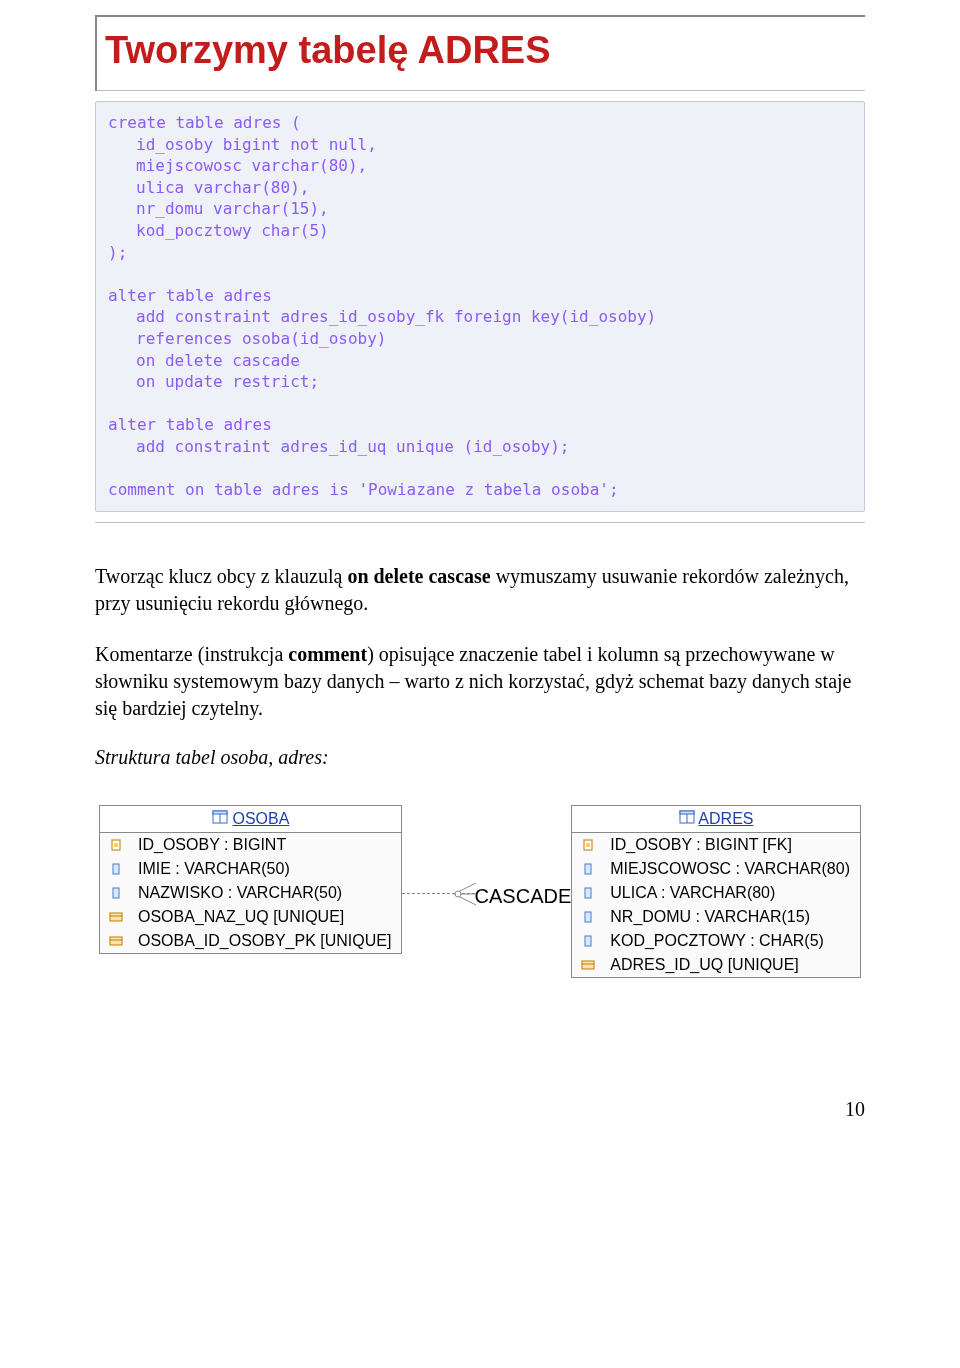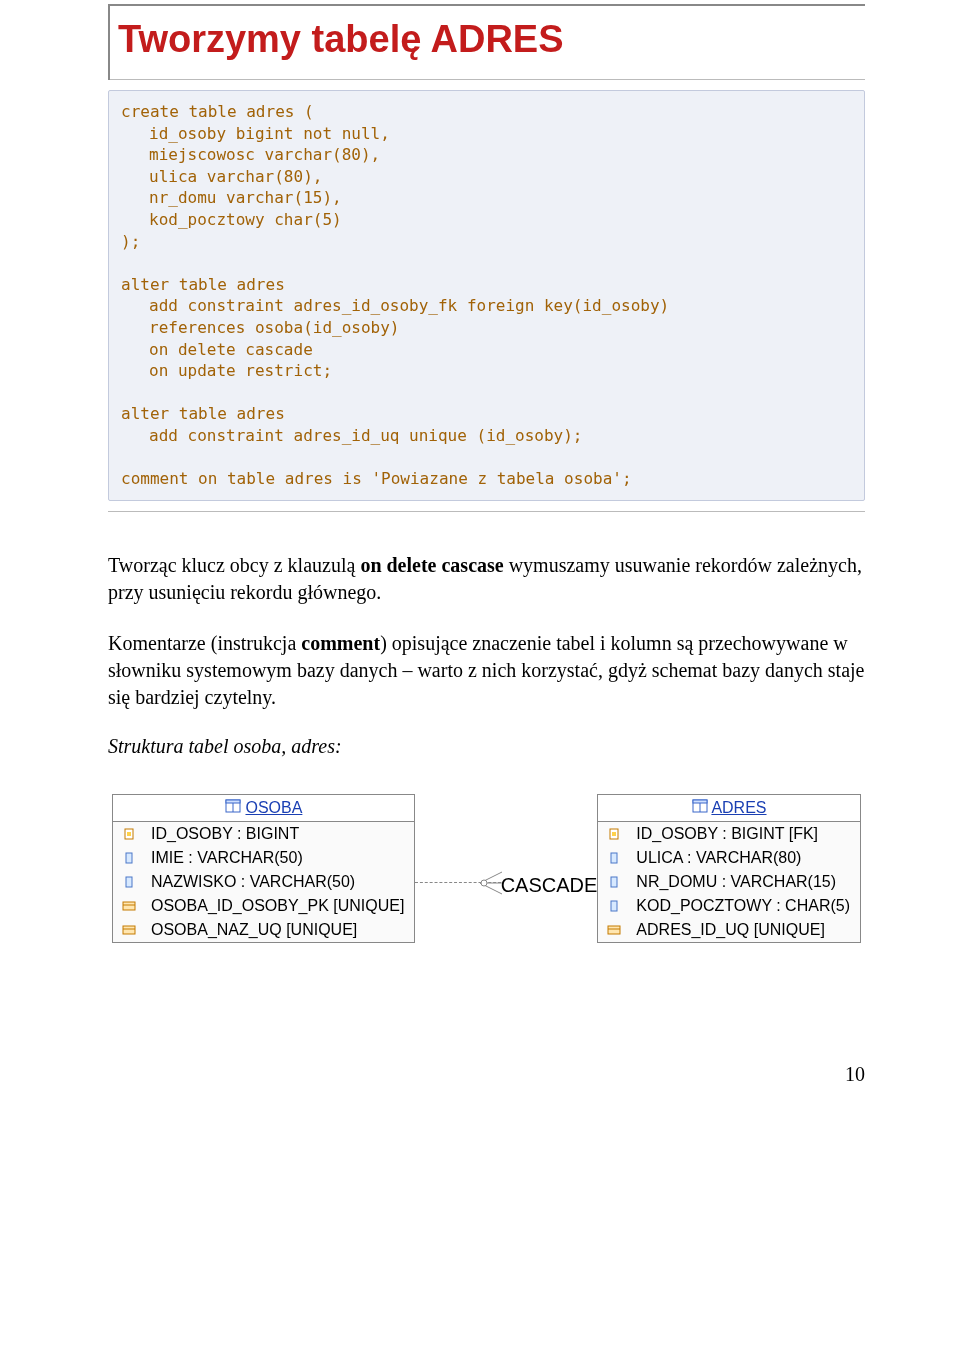--- a/index.html
+++ b/index.html
@@ -5,22 +5,21 @@
   * { box-sizing: border-box; }
   body {
     margin: 0;
     padding: 0;
     background: #fff;
     font-family: "Times New Roman", serif;
     color: #000;
     width: 960px;
   }
   .page {
-    padding: 4px 95px 60px 95px;
-    margin-left: 13px;
+    padding: 15px 95px 60px 95px;
   }
   .title-wrap {
     border-left: 2px solid #888;
     border-top: 2px solid #888;
     padding: 12px 0 0 0;
     margin-bottom: 10px;
   }
   .title {
     font-family: "Comic Sans MS", "Segoe Script", cursive, sans-serif;
     font-weight: bold;
@@ -31,21 +30,21 @@
   .title-divider {
     border-top: 1px solid #bbb;
   }
   .code-block {
     background: #eef1f7;
     border: 1px solid #c3cadd;
     border-radius: 2px;
     font-family: "DejaVu Sans Mono", Consolas, monospace;
     font-size: 16px;
     line-height: 1.35;
-    color: #a16207;
+    color: #8b5cf6;
     padding: 10px 12px 10px 12px;
     white-space: pre;
     margin: 0 0 10px 0;
     overflow-x: auto;
   }
   .code-block .stmt { display: block; }
   .code-block .ind1 { display: block; padding-left: 28px; }
   .sep-line {
     border: 0;
     border-top: 1px solid #bbb;
@@ -201,30 +200,30 @@
           </span>
         <span>NAZWISKO : VARCHAR(50)</span>
       </div>
       <div class="db-row">
         <span class="ico">
             <svg viewBox="0 0 16 14">
               <rect x="2" y="3" width="12" height="8" fill="#ffe6b0" stroke="#c47a00" stroke-width="1"></rect>
               <line x1="2" y1="6" x2="14" y2="6" stroke="#c47a00" stroke-width="1"></line>
             </svg>
           </span>
-        <span>OSOBA_ID_OSOBY_PK [UNIQUE]</span>
+        <span>OSOBA_NAZ_UQ [UNIQUE]</span>
       </div>
       <div class="db-row">
         <span class="ico">
             <svg viewBox="0 0 16 14">
               <rect x="2" y="3" width="12" height="8" fill="#ffe6b0" stroke="#c47a00" stroke-width="1"></rect>
               <line x1="2" y1="6" x2="14" y2="6" stroke="#c47a00" stroke-width="1"></line>
             </svg>
           </span>
-        <span>OSOBA_NAZ_UQ [UNIQUE]</span>
+        <span>OSOBA_ID_OSOBY_PK [UNIQUE]</span>
       </div>
     </div>
 
     <div class="connector">
       <div class="conn-line">
         <svg class="crowfoot" viewBox="0 0 22 26">
           <line x1="0" y1="13" x2="22" y2="2" stroke="#888" stroke-width="1"></line>
           <line x1="0" y1="13" x2="22" y2="13" stroke="#888" stroke-width="1"></line>
           <line x1="0" y1="13" x2="22" y2="24" stroke="#888" stroke-width="1"></line>
           <circle cx="4" cy="13" r="3" fill="#fff" stroke="#888" stroke-width="1"></circle>
@@ -252,20 +251,28 @@
             </svg>
           </span>
         <span>ID_OSOBY : BIGINT [FK]</span>
       </div>
       <div class="db-row">
         <span class="ico">
             <svg viewBox="0 0 16 14">
               <rect x="5" y="2" width="6" height="10" fill="#d7e9ff" stroke="#4a77c7" stroke-width="1"></rect>
             </svg>
           </span>
+        <span>MIEJSCOWOSC : VARCHAR(80)</span>
+      </div>
+      <div class="db-row">
+        <span class="ico">
+            <svg viewBox="0 0 16 14">
+              <rect x="5" y="2" width="6" height="10" fill="#d7e9ff" stroke="#4a77c7" stroke-width="1"></rect>
+            </svg>
+          </span>
         <span>ULICA : VARCHAR(80)</span>
       </div>
       <div class="db-row">
         <span class="ico">
             <svg viewBox="0 0 16 14">
               <rect x="5" y="2" width="6" height="10" fill="#d7e9ff" stroke="#4a77c7" stroke-width="1"></rect>
             </svg>
           </span>
         <span>NR_DOMU : VARCHAR(15)</span>
       </div>

